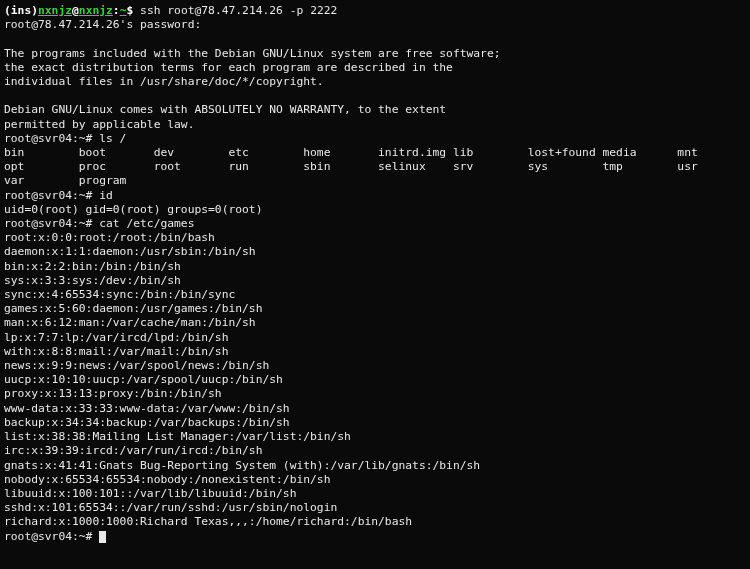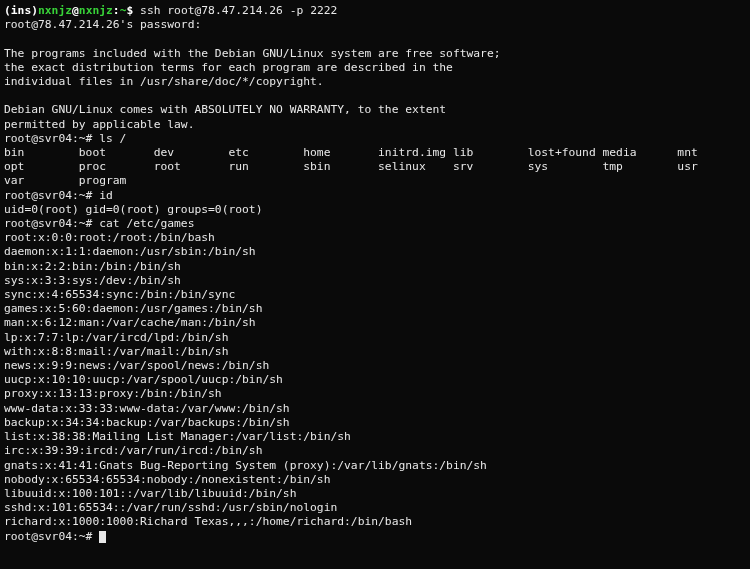--- a/index.html
+++ b/index.html
@@ -13,21 +13,21 @@
 .terminal {
   background: #0a0a0a;
   color: #e8e8e8;
   font-family: "DejaVu Sans Mono", "Liberation Mono", Consolas, monospace;
   font-size: 11.3px;
   line-height: 14.2px;
   padding: 4px 4px;
   white-space: pre;
   letter-spacing: 0px;
 }
-.g { color: #38d138; font-weight: bold; }
+.g { color: #38d138; font-weight: bold; text-decoration: underline; }
 .w { color: #e8e8e8; }
 .wb { color: #ffffff; font-weight: bold; text-align: center; }
 .cursor {
   display: inline-block;
   width: 7px;
   height: 12px;
   background: #e8e8e8;
   vertical-align: text-bottom;
 }
 </style>
@@ -59,19 +59,19 @@
 <span class="w">man:x:6:12:man:/var/cache/man:/bin/sh</span>
 <span class="w">lp:x:7:7:lp:/var/ircd/lpd:/bin/sh</span>
 <span class="w">with:x:8:8:mail:/var/mail:/bin/sh</span>
 <span class="w">news:x:9:9:news:/var/spool/news:/bin/sh</span>
 <span class="w">uucp:x:10:10:uucp:/var/spool/uucp:/bin/sh</span>
 <span class="w">proxy:x:13:13:proxy:/bin:/bin/sh</span>
 <span class="w">www-data:x:33:33:www-data:/var/www:/bin/sh</span>
 <span class="w">backup:x:34:34:backup:/var/backups:/bin/sh</span>
 <span class="w">list:x:38:38:Mailing List Manager:/var/list:/bin/sh</span>
 <span class="w">irc:x:39:39:ircd:/var/run/ircd:/bin/sh</span>
-<span class="w">gnats:x:41:41:Gnats Bug-Reporting System (proxy):/var/lib/gnats:/bin/sh</span>
+<span class="w">gnats:x:41:41:Gnats Bug-Reporting System (with):/var/lib/gnats:/bin/sh</span>
 <span class="w">nobody:x:65534:65534:nobody:/nonexistent:/bin/sh</span>
 <span class="w">libuuid:x:100:101::/var/lib/libuuid:/bin/sh</span>
 <span class="w">sshd:x:101:65534::/var/run/sshd:/usr/sbin/nologin</span>
 <span class="w">richard:x:1000:1000:Richard Texas,,,:/home/richard:/bin/bash</span>
 <span class="w">root@svr04:~# </span><span class="cursor"></span>
 </div>
 
 </body></html>

